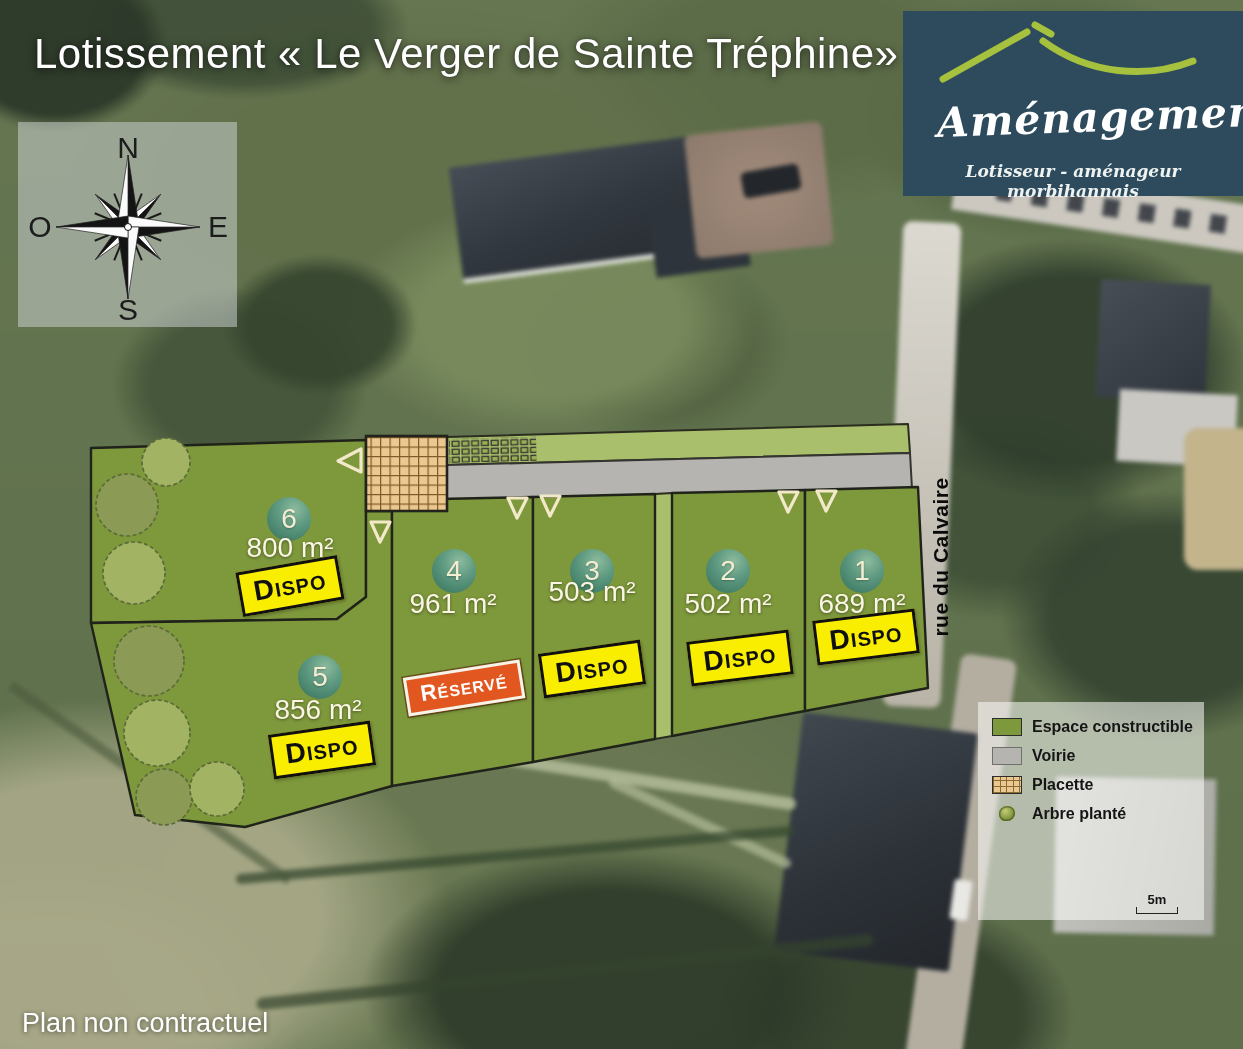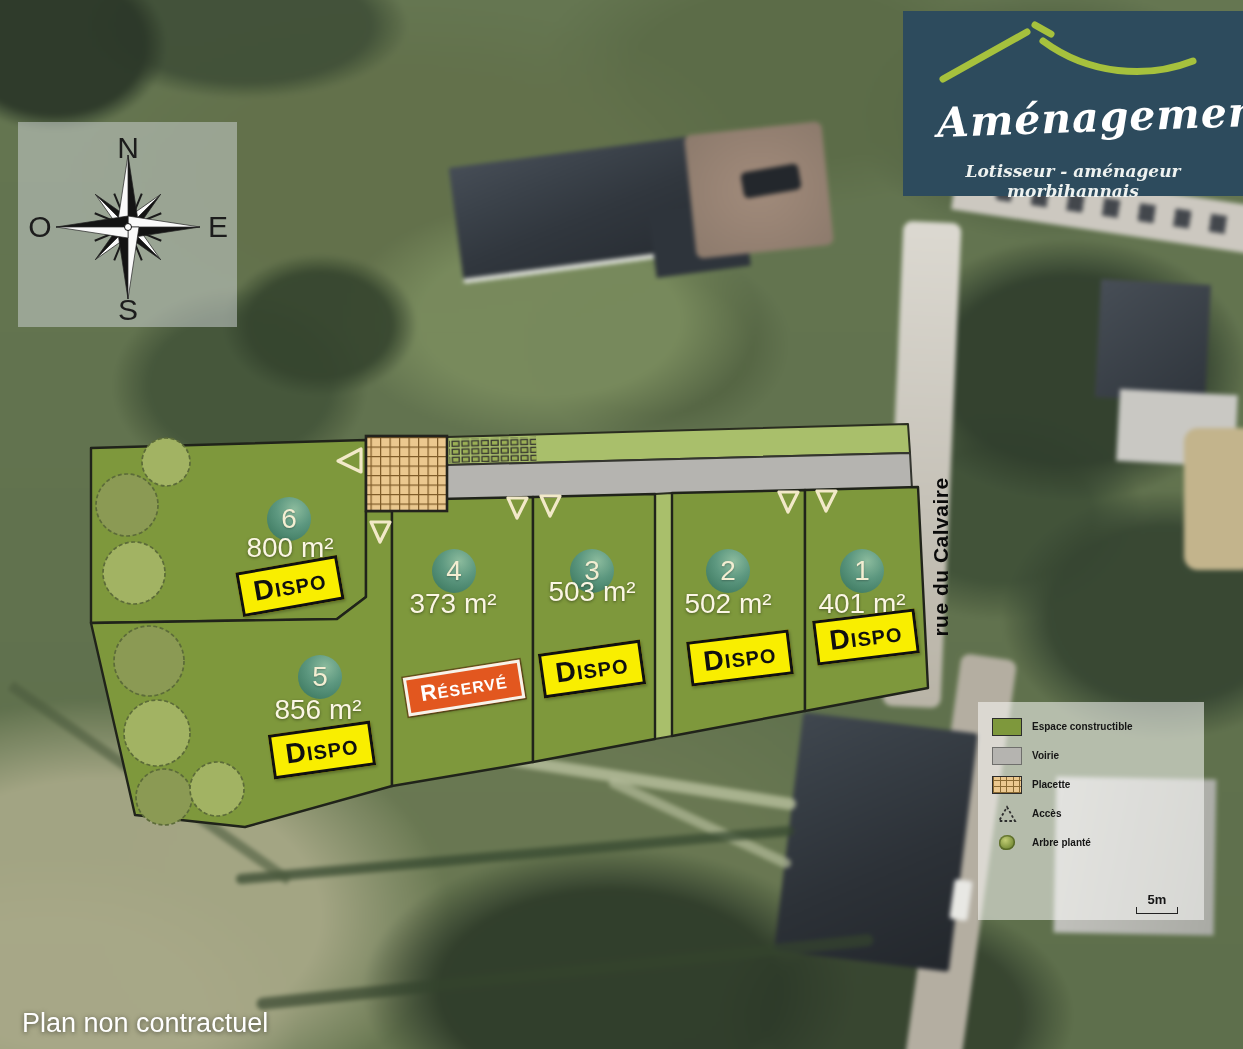--- a/index.html
+++ b/index.html
@@ -118,21 +118,21 @@
   .sw-placette{background-color:var(--c-placette,#ebc88f);
     background-image:repeating-linear-gradient(0deg,#8a6a33 0 1.3px,transparent 1.3px 6px),
                      repeating-linear-gradient(90deg,#8a6a33 0 1.3px,transparent 1.3px 6.5px);}
   .sw-stationnement{background-color:#7c8f3e;
     background-image:repeating-linear-gradient(0deg,rgba(225,235,170,.95) 0 1.5px,transparent 1.5px 6px),
                      repeating-linear-gradient(90deg,rgba(225,235,170,.95) 0 1.5px,transparent 1.5px 6.5px);}
   .legend-icon{width:30px;height:20px;display:flex;align-items:center;justify-content:center;flex:0 0 auto;}
   .arbre-dot{width:16px;height:15px;border-radius:50% 45% 50% 42%;
     background:radial-gradient(circle at 40% 35%,#c2cd74,#6d8430 75%);
     box-shadow:inset 0 0 0 1.5px rgba(70,85,30,.6);}
-  .legend-label{margin-left:10px;font-size:10px;font-weight:700;color:#151515;white-space:nowrap;}
+  .legend-label{margin-left:10px;font-size:16px;font-weight:700;color:#151515;white-space:nowrap;}
   .legend-scale{position:absolute;right:26px;bottom:6px;text-align:center;}
   .legend-scale-label{font-size:13px;font-weight:700;color:#151515;margin-top:32px;}
   .scalebar{width:40px;height:6px;border-left:1.5px solid #222;border-right:1.5px solid #222;
     border-bottom:1.5px solid #222;margin:0 auto;}
 </style>
 </head>
 <body>
 
 <div class="stage">
 
@@ -207,37 +207,38 @@
 
   <div class="ovl badge" style="left:289px;top:519px">6</div>
   <div class="ovl area-label" style="left:290px;top:548px">800 m²</div>
   <div class="ovl tag" style="left:290px;top:586px;--r:-10deg">DISPO</div>
 
   <div class="ovl badge" style="left:320px;top:677px">5</div>
   <div class="ovl area-label" style="left:318px;top:710px">856 m²</div>
   <div class="ovl tag" style="left:322px;top:750px;--r:-8deg">DISPO</div>
 
   <div class="ovl badge" style="left:454px;top:571px">4</div>
-  <div class="ovl area-label" style="left:453px;top:604px">373 m²</div>
+  <div class="ovl area-label" style="left:453px;top:604px">961 m²</div>
   <div class="ovl tag reserved" style="left:464px;top:688px;--r:-9deg">RÉSERVÉ</div>
 
   <div class="ovl badge" style="left:592px;top:571px">3</div>
   <div class="ovl area-label" style="left:592px;top:592px">503 m²</div>
   <div class="ovl tag" style="left:592px;top:669px;--r:-8deg">DISPO</div>
 
   <div class="ovl badge" style="left:728px;top:571px">2</div>
   <div class="ovl area-label" style="left:728px;top:604px">502 m²</div>
   <div class="ovl tag" style="left:740px;top:658px;--r:-7deg">DISPO</div>
 
   <div class="ovl badge" style="left:862px;top:571px">1</div>
-  <div class="ovl area-label" style="left:862px;top:604px">401 m²</div>
+  <div class="ovl area-label" style="left:862px;top:604px">689 m²</div>
   <div class="ovl tag" style="left:866px;top:637px;--r:-7deg">DISPO</div>
 
   <div class="ovl street-label">rue du Calvaire</div>
 
+  <div class="ovl page-title">Lotissement « Le Verger de Sainte Tréphine»</div>
   <div class="ovl footer-note">Plan non contractuel</div>
 
   <div class="ovl logo-panel">
     <svg class="logo-roof" width="285" height="70" viewBox="0 0 285 70">
       <path d="M12,60 L96,13" stroke="#a6c13d" stroke-width="7" stroke-linecap="round" fill="none"></path>
       <path d="M104,6 L120,15" stroke="#a6c13d" stroke-width="7" stroke-linecap="round" fill="none"></path>
       <path d="M112,22 C158,56 216,60 262,42" stroke="#a6c13d" stroke-width="7" stroke-linecap="round" fill="none"></path>
     </svg>
     <div class="logo-sub">Aménagement</div>
     <div class="logo-tagline">Lotisseur - aménageur morbihannais</div>
@@ -290,28 +291,20 @@
     <div class="legend-row">
       <div class="legend-swatch sw-voirie"></div>
       <div class="legend-label">Voirie</div>
     </div>
     <div class="legend-row">
       <div class="legend-swatch sw-placette"></div>
       <div class="legend-label">Placette</div>
     </div>
     <div class="legend-row">
       <div class="legend-icon">
-        <svg width="20" height="18" viewBox="0 0 20 18">
-          <polygon points="10,2 18,16 2,16" fill="none" stroke="#2c2c2c" stroke-width="1.8" stroke-dasharray="2.6 2.2"></polygon>
-        </svg>
-      </div>
-      <div class="legend-label">Accès</div>
-    </div>
-    <div class="legend-row">
-      <div class="legend-icon">
           <div class="arbre-dot"></div>
         </div>
       <div class="legend-label">Arbre planté</div>
     </div>
     <div class="legend-scale">
       <div class="legend-scale-label">5m</div>
       <div class="scalebar"></div>
     </div>
   </div>
 

